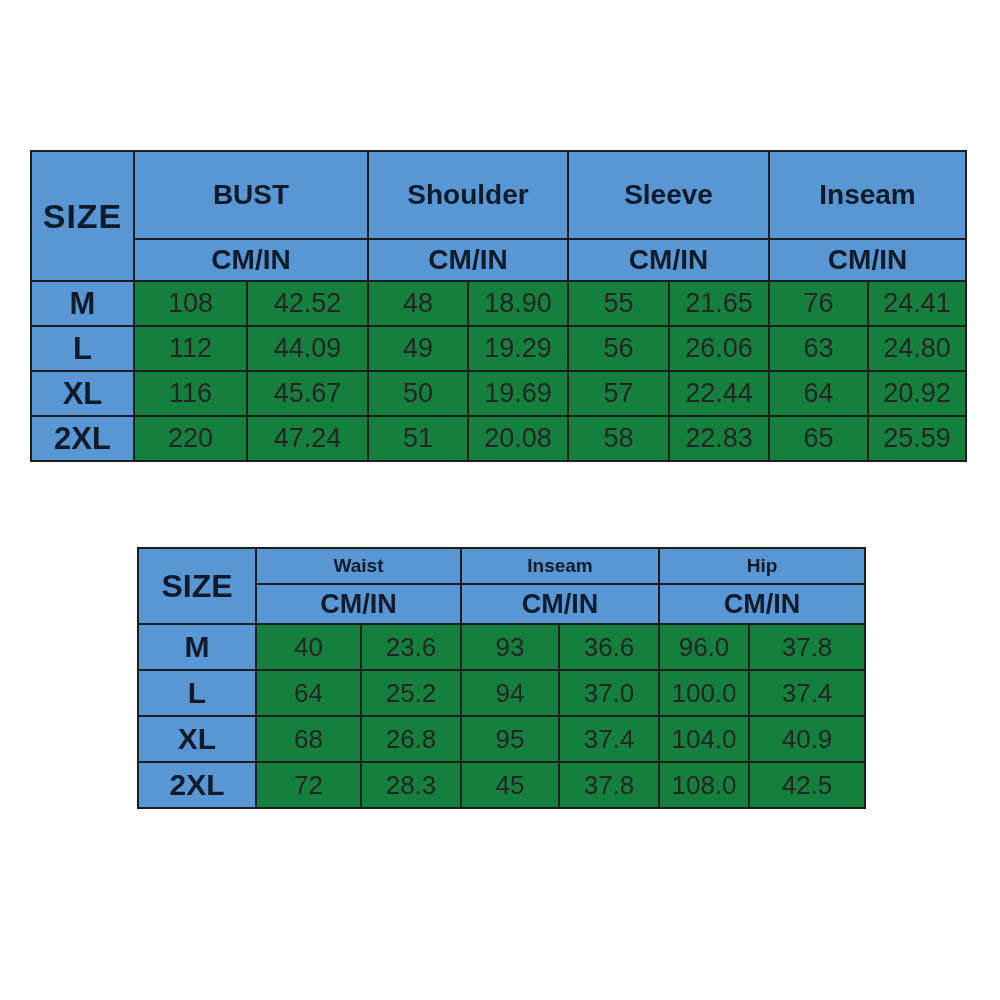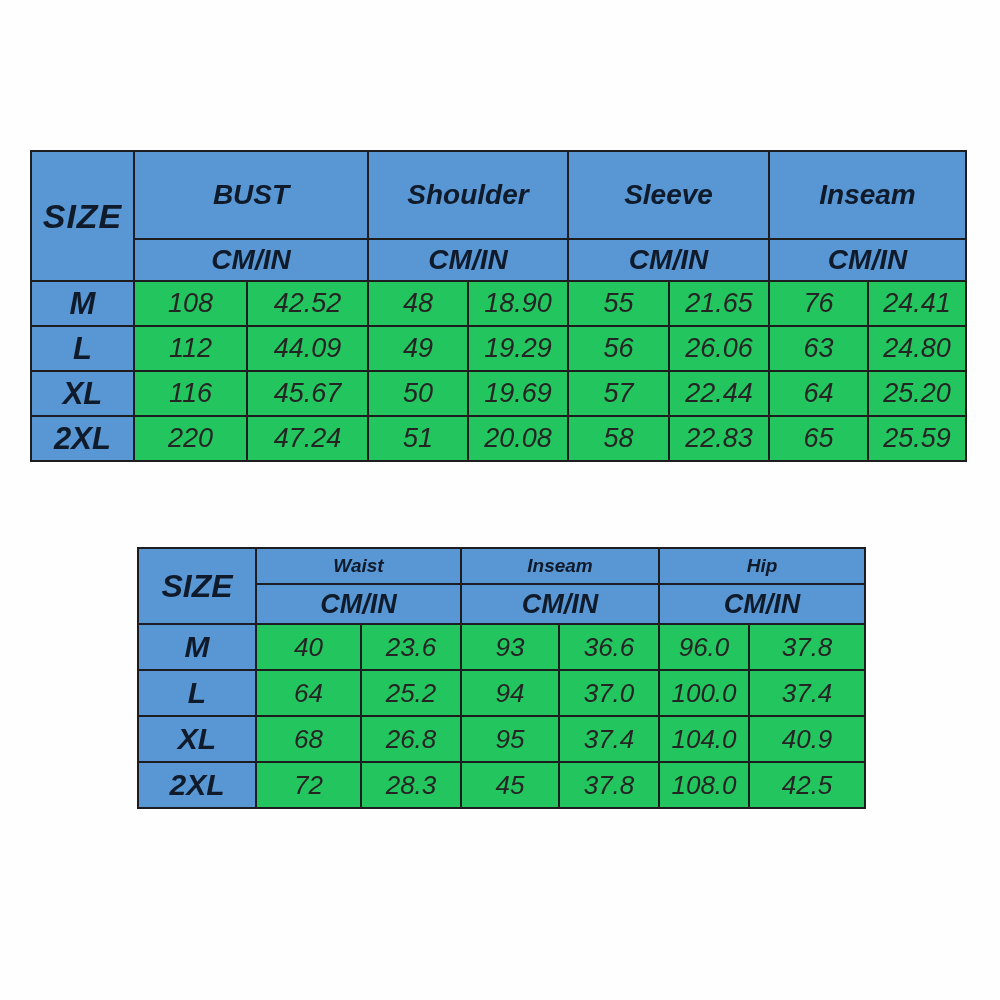--- a/index.html
+++ b/index.html
@@ -1,28 +1,28 @@
 <!DOCTYPE html>
 <html><head>
 <meta charset="utf-8">
 <style>
   html,body{margin:0;padding:0;}
   body{
     width:1000px;height:1000px;background:#ffffff;
     font-family:"Liberation Sans", sans-serif;
   }
-  .canvas{position:relative;width:1000px;height:1000px;background:#fefefe;overflow:hidden;font-style:italic;}
+  .canvas{position:relative;width:1000px;height:1000px;background:#fefefe;overflow:hidden;}
   table{border-collapse:collapse;table-layout:fixed;}
   th,td{
     border:2px solid #1d1d20;
     text-align:center;vertical-align:middle;
     padding:0;overflow:hidden;white-space:nowrap;
   }
   .blue{background:#5897d3;color:#0f1a2a;}
-  .val{background:#22c55e;color:#242424;font-weight:400;}
+  .val{background:#15803d;color:#242424;font-weight:400;}
 
   
   #t1{position:absolute;left:30px;top:150px;width:935px;}
   #t1 tr.h1{height:88px;}
   #t1 tr.h2{height:42px;}
   #t1 tr.dr{height:45px;}
   #t1 .size-h{font-size:34px;font-weight:700;letter-spacing:1px;}
   #t1 .group{font-size:28px;font-weight:700;}
   #t1 .unit{font-size:28px;font-weight:700;}
   #t1 .size-lbl{font-size:31px;font-weight:700;}
@@ -94,21 +94,21 @@
     </tr>
     <tr class="dr">
       <td class="blue size-lbl">XL</td>
       <td class="val">116</td>
       <td class="val">45.67</td>
       <td class="val">50</td>
       <td class="val">19.69</td>
       <td class="val">57</td>
       <td class="val">22.44</td>
       <td class="val">64</td>
-      <td class="val">25.20</td>
+      <td class="val">20.92</td>
     </tr>
     <tr class="dr">
       <td class="blue size-lbl">2XL</td>
       <td class="val">220</td>
       <td class="val">47.24</td>
       <td class="val">51</td>
       <td class="val">20.08</td>
       <td class="val">58</td>
       <td class="val">22.83</td>
       <td class="val">65</td>

